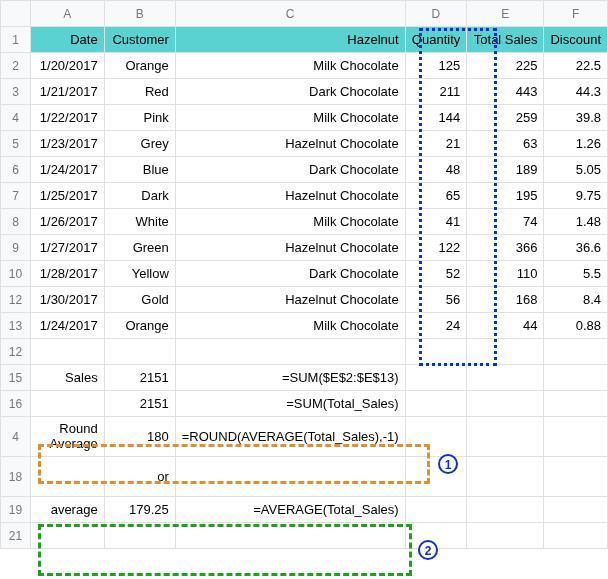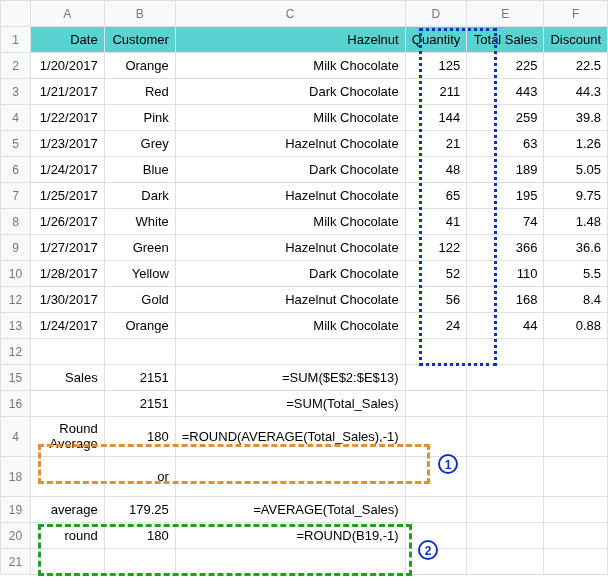--- a/index.html
+++ b/index.html
@@ -261,29 +261,20 @@
   <tr>
           <th class="row-header">19</th>
           <td class="txt">average</td>
           <td class="txt">179.25</td>
           <td class="txt">=AVERAGE(Total_Sales)</td>
           <td></td>
           <td></td>
           <td></td>
         </tr>
   <tr>
-          <th class="row-header">20</th>
-          <td class="txt">round</td>
-          <td class="txt">180</td>
-          <td class="txt">=ROUND(B19,-1)</td>
-          <td></td>
-          <td></td>
-          <td></td>
-        </tr>
-  <tr>
           <th class="row-header">21</th>
           <td></td>
           <td></td>
           <td></td>
           <td></td>
           <td></td>
           <td></td>
         </tr>
 </tbody>
     </table>

